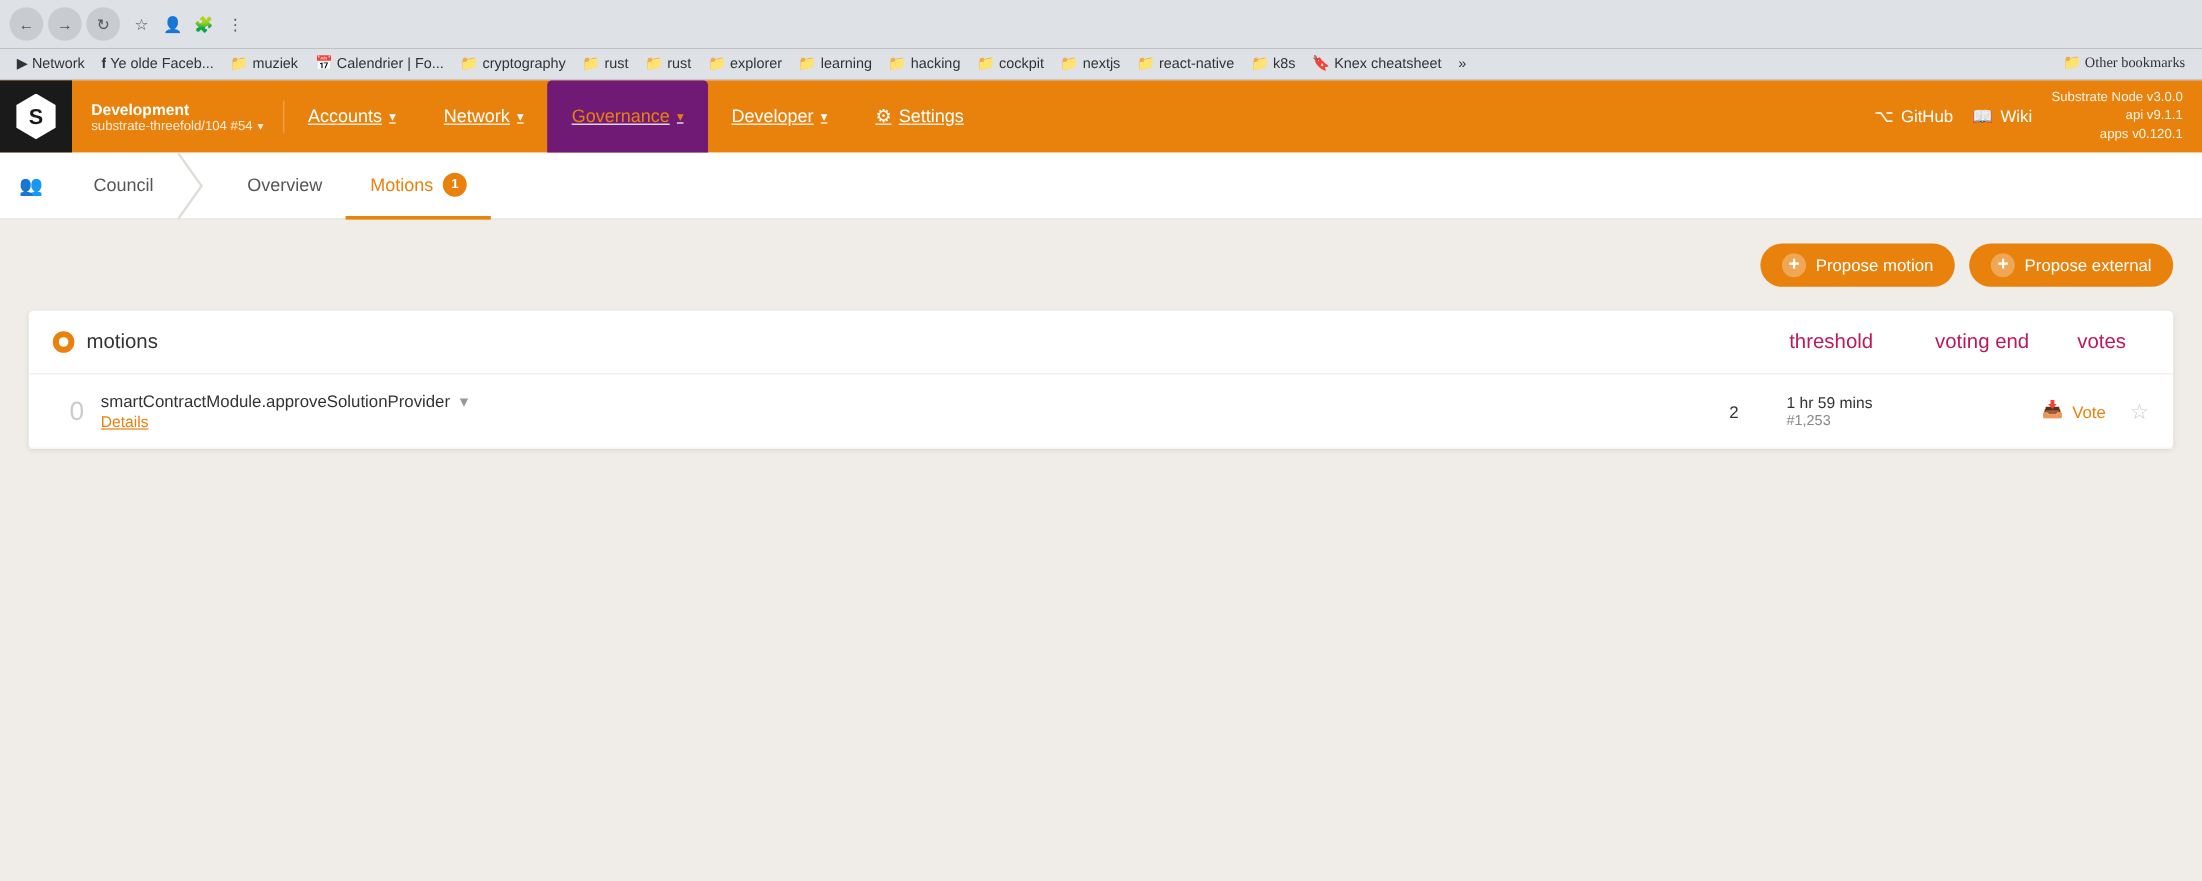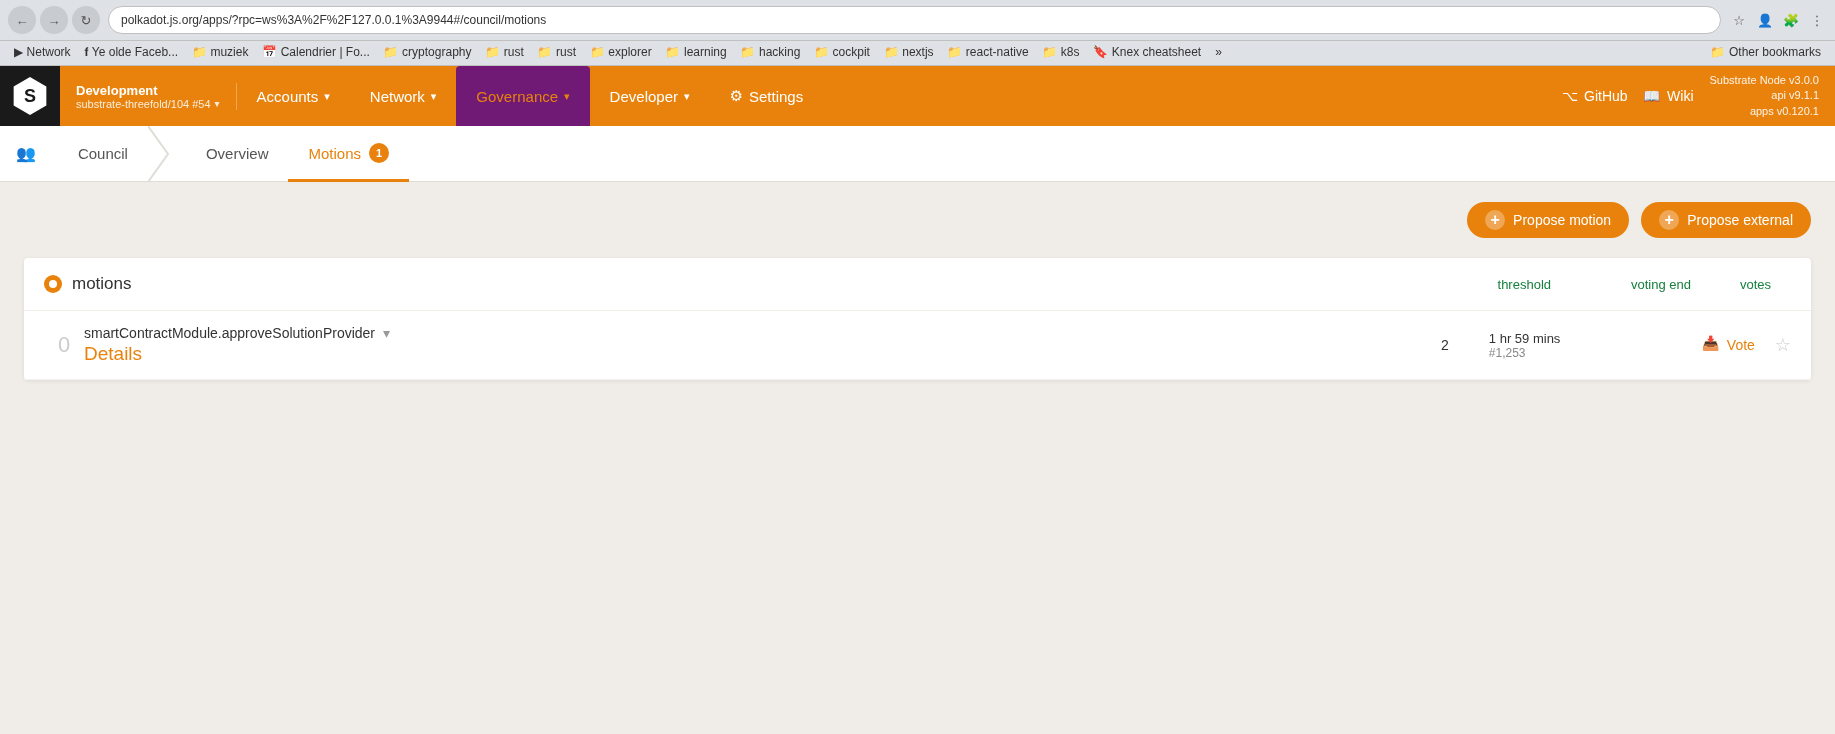--- a/index.html
+++ b/index.html
@@ -21,21 +21,21 @@
     .app-header { background: #e8820c; display: flex; align-items: center; height: 60px; padding: 0; color: #fff; position: relative; }
     .app-logo { width: 60px; height: 60px; display: flex; align-items: center; justify-content: center; background: #1a1a1a; flex-shrink: 0; }
     .app-logo-inner { width: 38px; height: 38px; background: #fff; clip-path: polygon(50% 0%, 93% 25%, 93% 75%, 50% 100%, 7% 75%, 7% 25%); display: flex; align-items: center; justify-content: center; }
     .app-logo-s { color: #1a1a1a; font-weight: bold; font-size: 18px; line-height: 1; }
     
     .app-branding { padding: 0 12px; border-right: 1px solid rgba(255,255,255,0.3); }
     .app-branding-name { font-size: 13px; font-weight: 600; }
     .app-branding-sub { font-size: 11px; opacity: 0.85; display: flex; align-items: center; gap: 4px; }
     .dropdown-arrow { font-size: 10px; }
 
-    .app-nav { display: flex; align-items: center; height: 100%; flex: 1; }
+    .app-nav { display: flex; align-items: center; height: 100%; flex: 1; text-decoration: underline; }
     .nav-item { padding: 0 20px; height: 100%; display: flex; align-items: center; gap: 6px; cursor: pointer; font-size: 15px; font-weight: 500; position: relative; }
     .nav-item.active { background: #701a75; color: #e8820c; border-radius: 4px 4px 0 0; }
     .nav-item .nav-arrow { font-size: 11px; }
 
     .app-header-right { display: flex; align-items: center; gap: 16px; padding: 0 16px; margin-left: auto; }
     .header-link { display: flex; align-items: center; gap: 6px; color: #fff; cursor: pointer; font-size: 14px; }
     .node-info { text-align: right; font-size: 11px; color: rgba(255,255,255,0.9); line-height: 1.4; }
 
     
     .sub-nav { background: #fff; display: flex; align-items: center; border-bottom: 1px solid #e0ddd8; padding: 0 16px; height: 56px; }
@@ -54,52 +54,49 @@
     .action-btn-primary { background: #e8820c; color: #fff; }
     .action-btn-icon { width: 20px; height: 20px; border-radius: 50%; background: rgba(255,255,255,0.3); display: flex; align-items: center; justify-content: center; font-size: 16px; font-weight: bold; }
 
     
     .motions-panel { background: #fff; border-radius: 4px; box-shadow: 0 1px 4px rgba(0,0,0,0.08); }
     .motions-header { display: flex; align-items: center; padding: 16px 20px; border-bottom: 1px solid #f0ede8; }
     .motions-icon { width: 18px; height: 18px; border-radius: 50%; background: #e8820c; display: flex; align-items: center; justify-content: center; margin-right: 10px; flex-shrink: 0; }
     .motions-icon-dot { width: 8px; height: 8px; border-radius: 50%; background: #fff; }
     .motions-title { font-size: 17px; color: #333; font-weight: 400; flex: 1; }
     .motions-cols { display: flex; gap: 0; margin-left: auto; }
-    .col-header { color: #15803d; font-size: 13px; padding: 0 20px; text-align: right; }
+    .col-header { color: #be185d; font-size: 17px; padding: 0 20px; text-align: right; }
     .col-threshold { width: 100px; }
     .col-voting-end { width: 140px; }
     .col-votes { width: 80px; }
 
     .motion-row { display: flex; align-items: center; padding: 14px 20px; border-bottom: 1px solid #f5f3ef; }
     .motion-index { width: 40px; font-size: 22px; color: #ccc; text-align: center; }
     .motion-content { flex: 1; }
     .motion-name { font-size: 14px; color: #333; display: flex; align-items: center; gap: 8px; }
     .motion-dropdown { color: #999; cursor: pointer; }
-    .motion-detail { font-size: 19px; color: #e8820c; margin-top: 2px; cursor: pointer; }
+    .motion-detail { font-size: 13px; color: #e8820c; margin-top: 2px; cursor: pointer; text-decoration: underline; }
     .motion-threshold { width: 100px; text-align: right; color: #333; font-size: 14px; padding: 0 20px; }
     .motion-voting-end { width: 140px; text-align: left; padding: 0 20px; }
     .motion-voting-time { color: #333; font-size: 13px; }
     .motion-voting-block { color: #888; font-size: 12px; }
     .motion-votes-col { width: 80px; text-align: right; padding: 0 10px; }
     .motion-actions { display: flex; align-items: center; gap: 8px; }
     .vote-btn { display: flex; align-items: center; gap: 6px; padding: 6px 12px; background: transparent; border: none; cursor: pointer; color: #e8820c; font-size: 14px; font-weight: 500; }
     .vote-icon { width: 20px; height: 20px; color: #e8820c; }
     .star-btn { color: #ccc; font-size: 18px; cursor: pointer; background: none; border: none; }
   </style>
 </head>
 <body>
 
 <div class="browser-chrome">
   <div class="browser-nav-buttons">
     <button class="browser-nav-btn">←</button>
     <button class="browser-nav-btn">→</button>
     <button class="browser-nav-btn">↻</button>
-  </div>
-  <div class="browser-address-bar">
-    <span>polkadot.js.org/apps/?rpc=ws%3A%2F%2F127.0.0.1%3A9944#/council/motions</span>
   </div>
   <div class="browser-actions">
     <span class="browser-icon">☆</span>
     <span class="browser-icon">👤</span>
     <span class="browser-icon">🧩</span>
     <span class="browser-icon">⋮</span>
   </div>
 </div>
 
 <div class="bookmarks-bar">
@@ -112,21 +109,21 @@
   <span class="bookmark-item">📁 rust</span>
   <span class="bookmark-item">📁 explorer</span>
   <span class="bookmark-item">📁 learning</span>
   <span class="bookmark-item">📁 hacking</span>
   <span class="bookmark-item">📁 cockpit</span>
   <span class="bookmark-item">📁 nextjs</span>
   <span class="bookmark-item">📁 react-native</span>
   <span class="bookmark-item">📁 k8s</span>
   <span class="bookmark-item">🔖 Knex cheatsheet</span>
   <span class="bookmark-item">»</span>
-  <span class="bookmark-item" style="margin-left:auto;">📁 Other bookmarks</span>
+  <span class="bookmark-item" style="margin-left:auto;font-family:Liberation Serif, serif;">📁 Other bookmarks</span>
 </div>
 
 <div class="app-header">
   <div class="app-logo">
     <div class="app-logo-inner">
       <span class="app-logo-s">S</span>
     </div>
   </div>
   <div class="app-branding" style="padding: 0 16px;">
     <div class="app-branding-name">Development</div>

